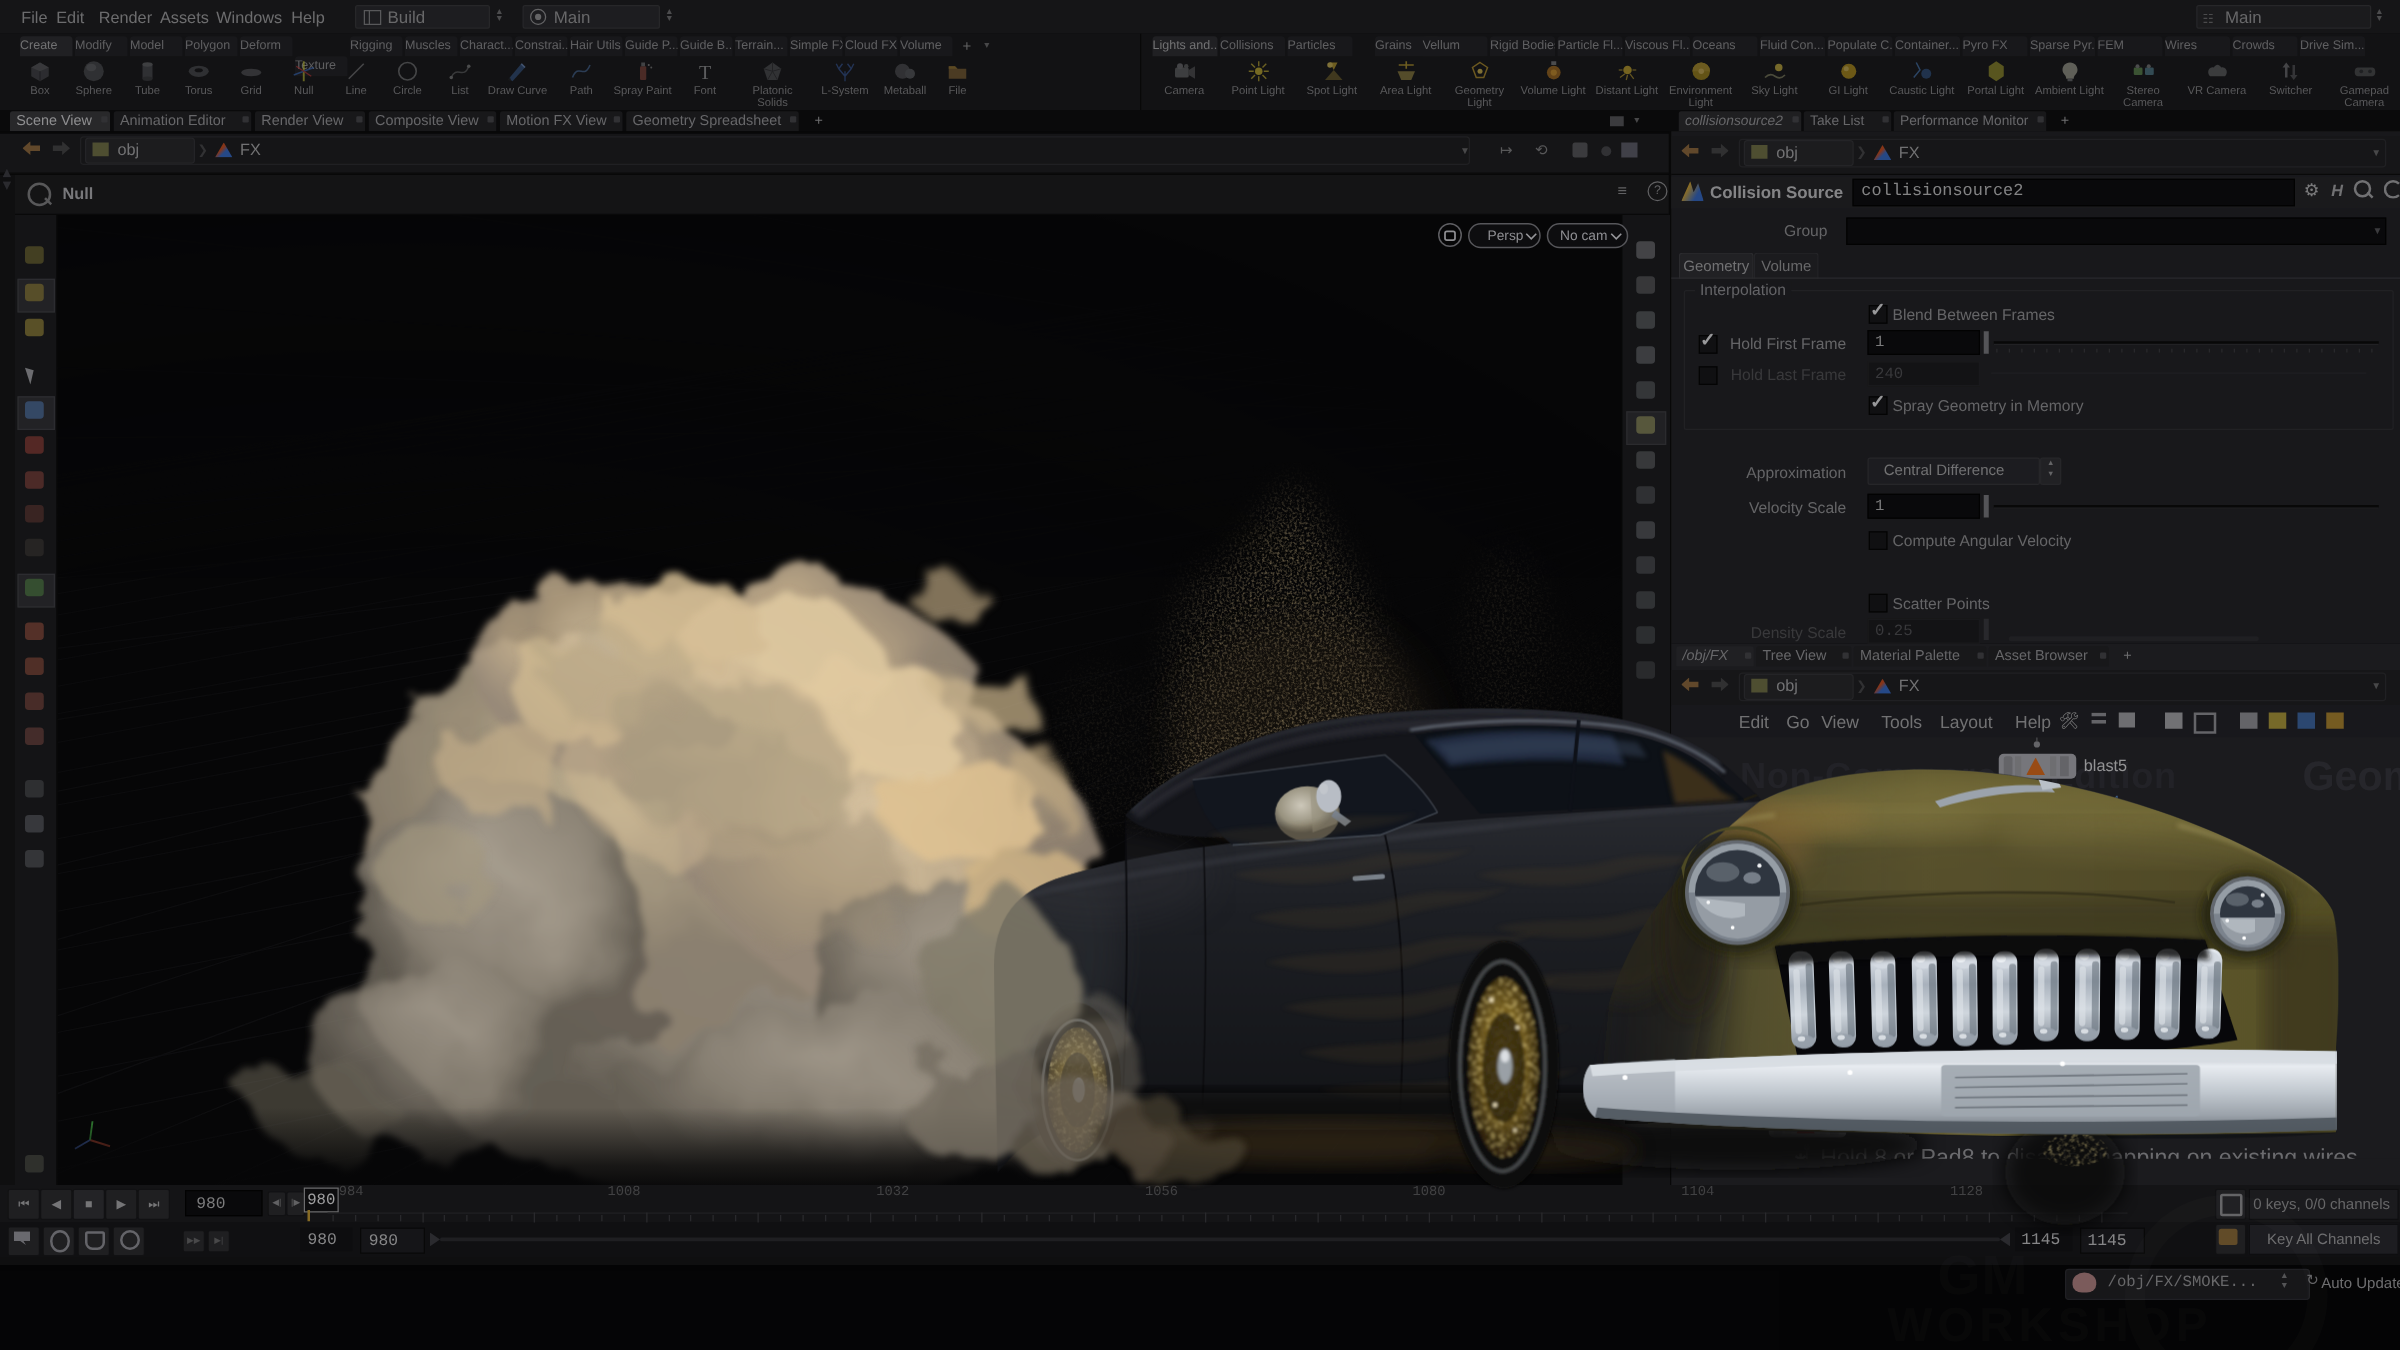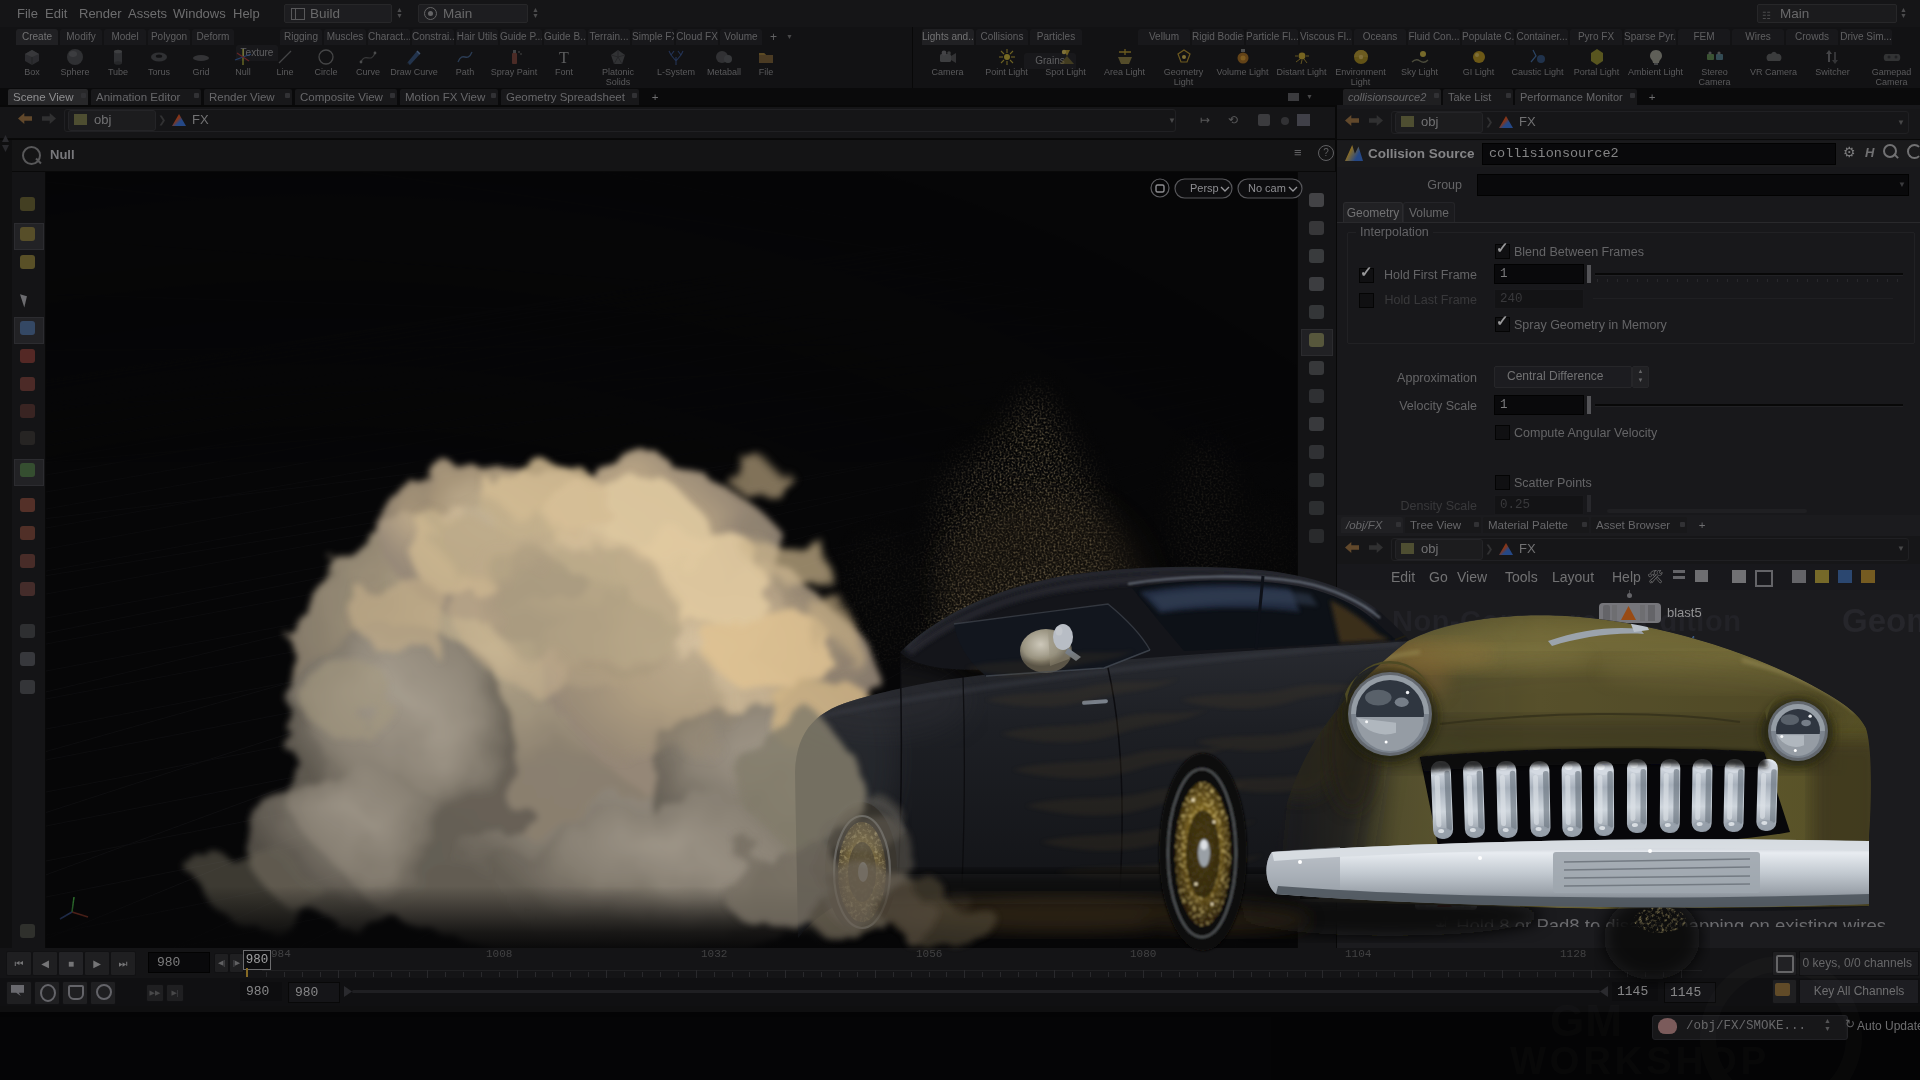--- a/index.html
+++ b/index.html
@@ -3,21 +3,21 @@
 html,body{margin:0;padding:0;background:#000;}
 #root{position:relative;width:1920px;height:1080px;overflow:hidden;background:#0a0a0b;
   font-family:"Liberation Sans",sans-serif;}
 .abs{position:absolute;}
 .mono{font-family:"Liberation Mono",monospace;}
 #menubar{left:0;top:0;width:1920px;height:27px;background:#1b1b1d;border-bottom:1px solid #0a0a0a;}
 #menubar .mi{position:absolute;top:0;height:27px;line-height:27px;color:#88888a;font-size:13px;}
 .combo{position:absolute;background:#252528;border:1px solid #313134;border-radius:2px;color:#828284;font-size:13.5px;}
 #shelf{left:0;top:27px;width:1920px;height:61px;background:#171719;}
 .stab{position:absolute;top:2px;height:16px;line-height:16px;background:#1f1f22;color:#77777a;
-  font-size:10px;text-align:center;border-radius:3px 3px 0 0;overflow:hidden;white-space:nowrap;}
+  font-size:10px;border-radius:3px 3px 0 0;overflow:hidden;white-space:nowrap;}
 .stab.act{background:#29292c;color:#8e8e90;}
 .tool{position:absolute;top:21px;height:40px;text-align:center;color:#6f6f72;font-size:9px;line-height:9.5px;}
 .tool .ic{display:block;margin:0 auto 2px auto;width:20px;height:18px;position:relative;}
 .ptrow{background:#0d0d0e;}
 .ptab{position:absolute;top:1px;height:16px;line-height:16px;background:#1e1e21;color:#818184;font-size:11.5px;
   padding:0 5px;border-radius:2px 2px 0 0;white-space:nowrap;overflow:hidden;}
 .ptab.act{background:#323235;color:#b2b2b4;}
 .toolbarrow{background:#1b1b1d;border-bottom:1px solid #0c0c0c;}
 .field{position:absolute;background:#0c0c0e;border:1px solid #030303;color:#9b9b9d;}
 .btn{position:absolute;background:#27272a;border:1px solid #161618;border-radius:2px;color:#8e8e90;}
@@ -61,21 +61,21 @@
       <div class="stab" style="left:588px;width:42px;">Terrain...</div>
       <div class="stab" style="left:632px;width:42px;">Simple FX</div>
       <div class="stab" style="left:676px;width:42px;">Cloud FX</div>
       <div class="stab" style="left:720px;width:42px;">Volume</div>
       <div style="position:absolute;left:770px;top:3px;color:#7a7a7c;font-size:12px;">+</div>
       <div style="position:absolute;left:786px;top:6px;color:#5a5a5c;font-size:7px;">▼</div>
       <div style="position:absolute;left:912px;top:0;width:1px;height:61px;background:#0a0a0a;"></div>
       <div class="stab act" style="left:922px;width:52px;">Lights and...</div>
       <div class="stab" style="left:976px;width:52px;">Collisions</div>
       <div class="stab" style="left:1030px;width:52px;">Particles</div>
-      <div class="stab" style="left:1024px;width:52px;margin-top:24px;">Grains</div>
+      <div class="stab" style="left:1100px;width:52px;">Grains</div>
       <div class="stab" style="left:1138px;width:52px;">Vellum</div>
       <div class="stab" style="left:1192px;width:52px;">Rigid Bodies</div>
       <div class="stab" style="left:1246px;width:52px;">Particle Fl...</div>
       <div class="stab" style="left:1300px;width:52px;">Viscous Fl...</div>
       <div class="stab" style="left:1354px;width:52px;">Oceans</div>
       <div class="stab" style="left:1408px;width:52px;">Fluid Con...</div>
       <div class="stab" style="left:1462px;width:52px;">Populate C...</div>
       <div class="stab" style="left:1516px;width:52px;">Container...</div>
       <div class="stab" style="left:1570px;width:52px;">Pyro FX</div>
       <div class="stab" style="left:1624px;width:52px;">Sparse Pyr...</div>
@@ -112,21 +112,21 @@
       <div class="tool" style="left:261px;width:48px;"><span class="ic" style="opacity:0.72;"><svg width="20" height="18">
             <path d="M4 15 L16 3" stroke="#6f7072" stroke-width="1.3"></path>
           </svg></span><span>Line</span></div>
       <div class="tool" style="left:302px;width:48px;"><span class="ic" style="opacity:0.72;"><svg width="20" height="18">
             <circle cx="10" cy="9" r="7" fill="none" stroke="#6f7072" stroke-width="1.3"></circle>
           </svg></span><span>Circle</span></div>
       <div class="tool" style="left:344px;width:48px;"><span class="ic" style="opacity:0.72;"><svg width="20" height="18">
             <path d="M3 14 C 7 4, 13 16, 17 5" stroke="#5a5b5d" stroke-width="1.2" fill="none"></path>
             <circle cx="3" cy="14" r="1.4" fill="#7a7b7d"></circle>
             <circle cx="17" cy="5" r="1.4" fill="#7a7b7d"></circle>
-          </svg></span><span>Curve</span></div>
+          </svg></span><span>List</span></div>
       <div class="tool" style="left:390px;width:48px;"><span class="ic" style="opacity:0.72;"><svg width="20" height="18">
             <path d="M3 15 L13 3 L16 6 L6 17 Z" fill="#34517a"></path>
             <path d="M13 3 L16 6" stroke="#6a8aba" stroke-width="1.4"></path>
             <path d="M2 16 L5 17 L4 14 Z" fill="#202124"></path>
           </svg></span><span>Draw Curve</span></div>
       <div class="tool" style="left:441px;width:48px;"><span class="ic" style="opacity:0.72;"><svg width="20" height="18">
             <path d="M3 14 C 8 2, 12 16, 17 4" stroke="#42608a" stroke-width="1.3" fill="none"></path>
           </svg></span><span>Path</span></div>
       <div class="tool" style="left:490px;width:48px;"><span class="ic" style="opacity:0.72;"><svg width="20" height="18">
             <rect x="8" y="5" width="5" height="11" rx="1" fill="#7a423a"></rect>

